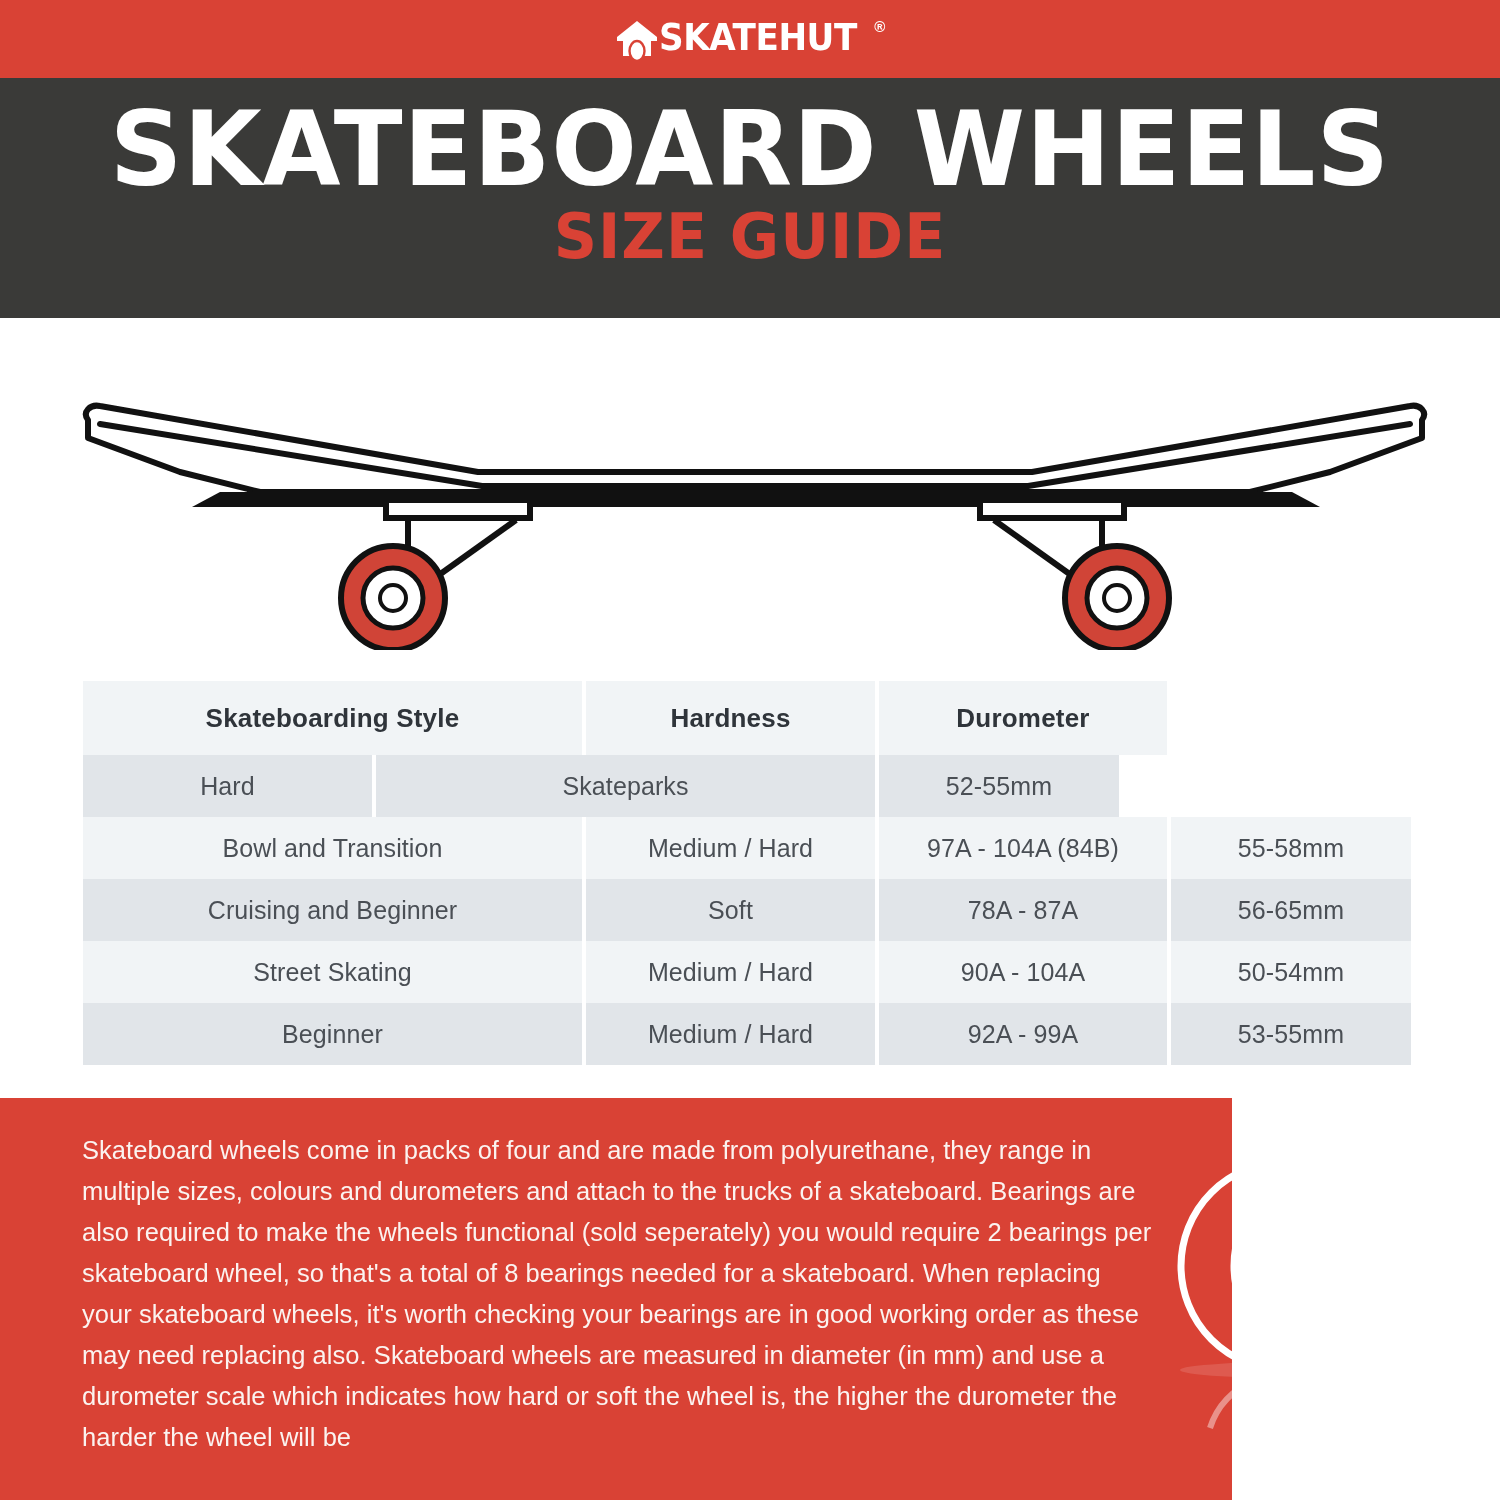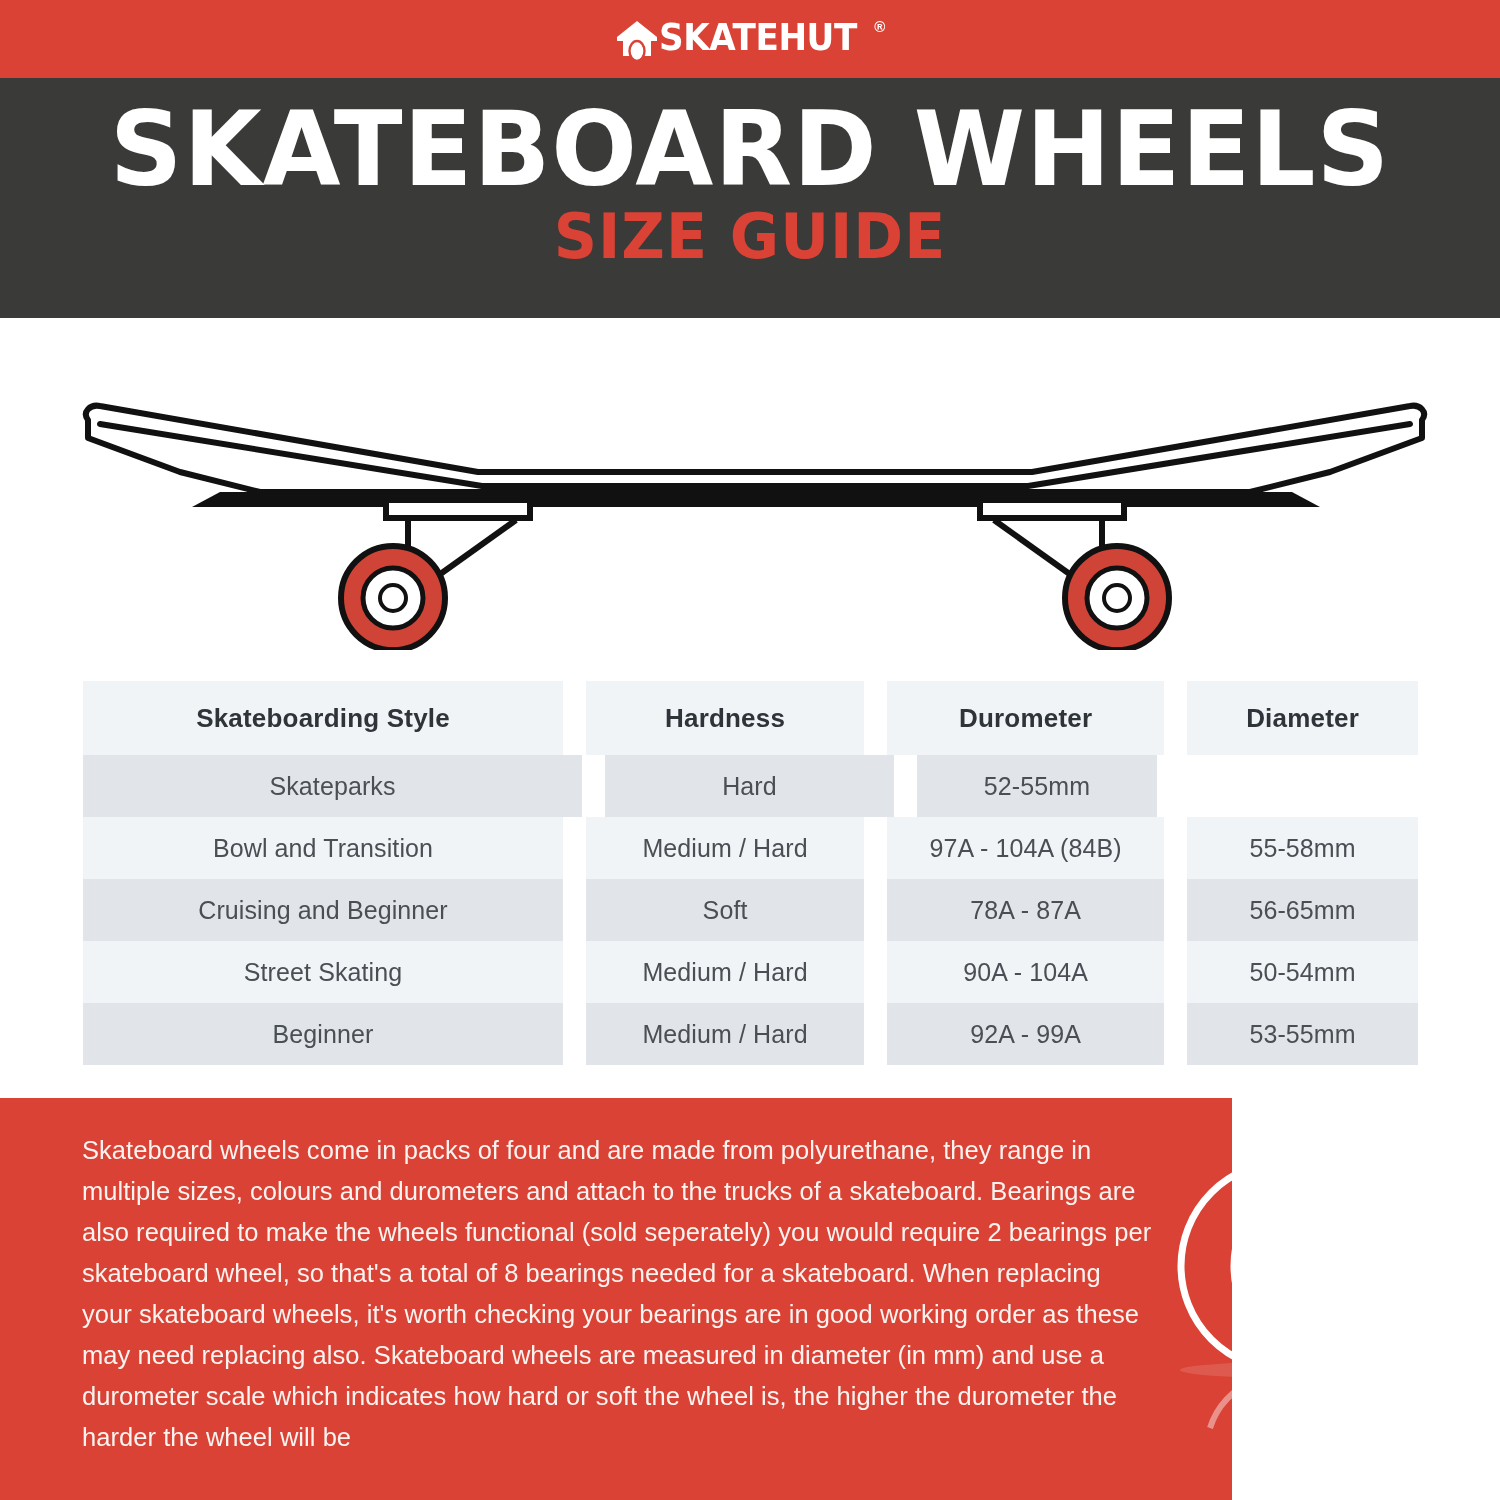--- a/index.html
+++ b/index.html
@@ -78,21 +78,21 @@
   }
 
   
   .table {
     position: absolute;
     left: 83px; top: 681px;
     width: 1335px;
   }
   .trow {
     display: flex;
-    gap: 23px;
+    gap: 4px;
     height: 62px;
   }
   .trow.header { height: 74px; }
   .cell {
     display: flex;
     align-items: center;
     justify-content: center;
     font-size: 25px;
     color: #4a4f55;
     text-align: center;
@@ -193,26 +193,25 @@
       <circle cx="1047" cy="218" r="13" fill="#ffffff" stroke="#111111" stroke-width="4"></circle>
     </g>
   </svg>
 
   <div class="table">
 
     <div class="trow header">
       <div class="cell c-style">Skateboarding Style</div>
       <div class="cell c-hard">Hardness</div>
       <div class="cell c-duro">Durometer</div>
-      <div class="cell c-diam">Diameter</div>
     </div>
 
     <div class="trow alt">
+      <div class="cell c-hard">Hard</div>
       <div class="cell c-style">Skateparks</div>
-      <div class="cell c-hard">Hard</div>
       <div class="cell c-diam">52-55mm</div>
     </div>
 
     <div class="trow">
       <div class="cell c-style">Bowl and Transition</div>
       <div class="cell c-hard">Medium / Hard</div>
       <div class="cell c-duro">97A - 104A (84B)</div>
       <div class="cell c-diam">55-58mm</div>
     </div>
 

